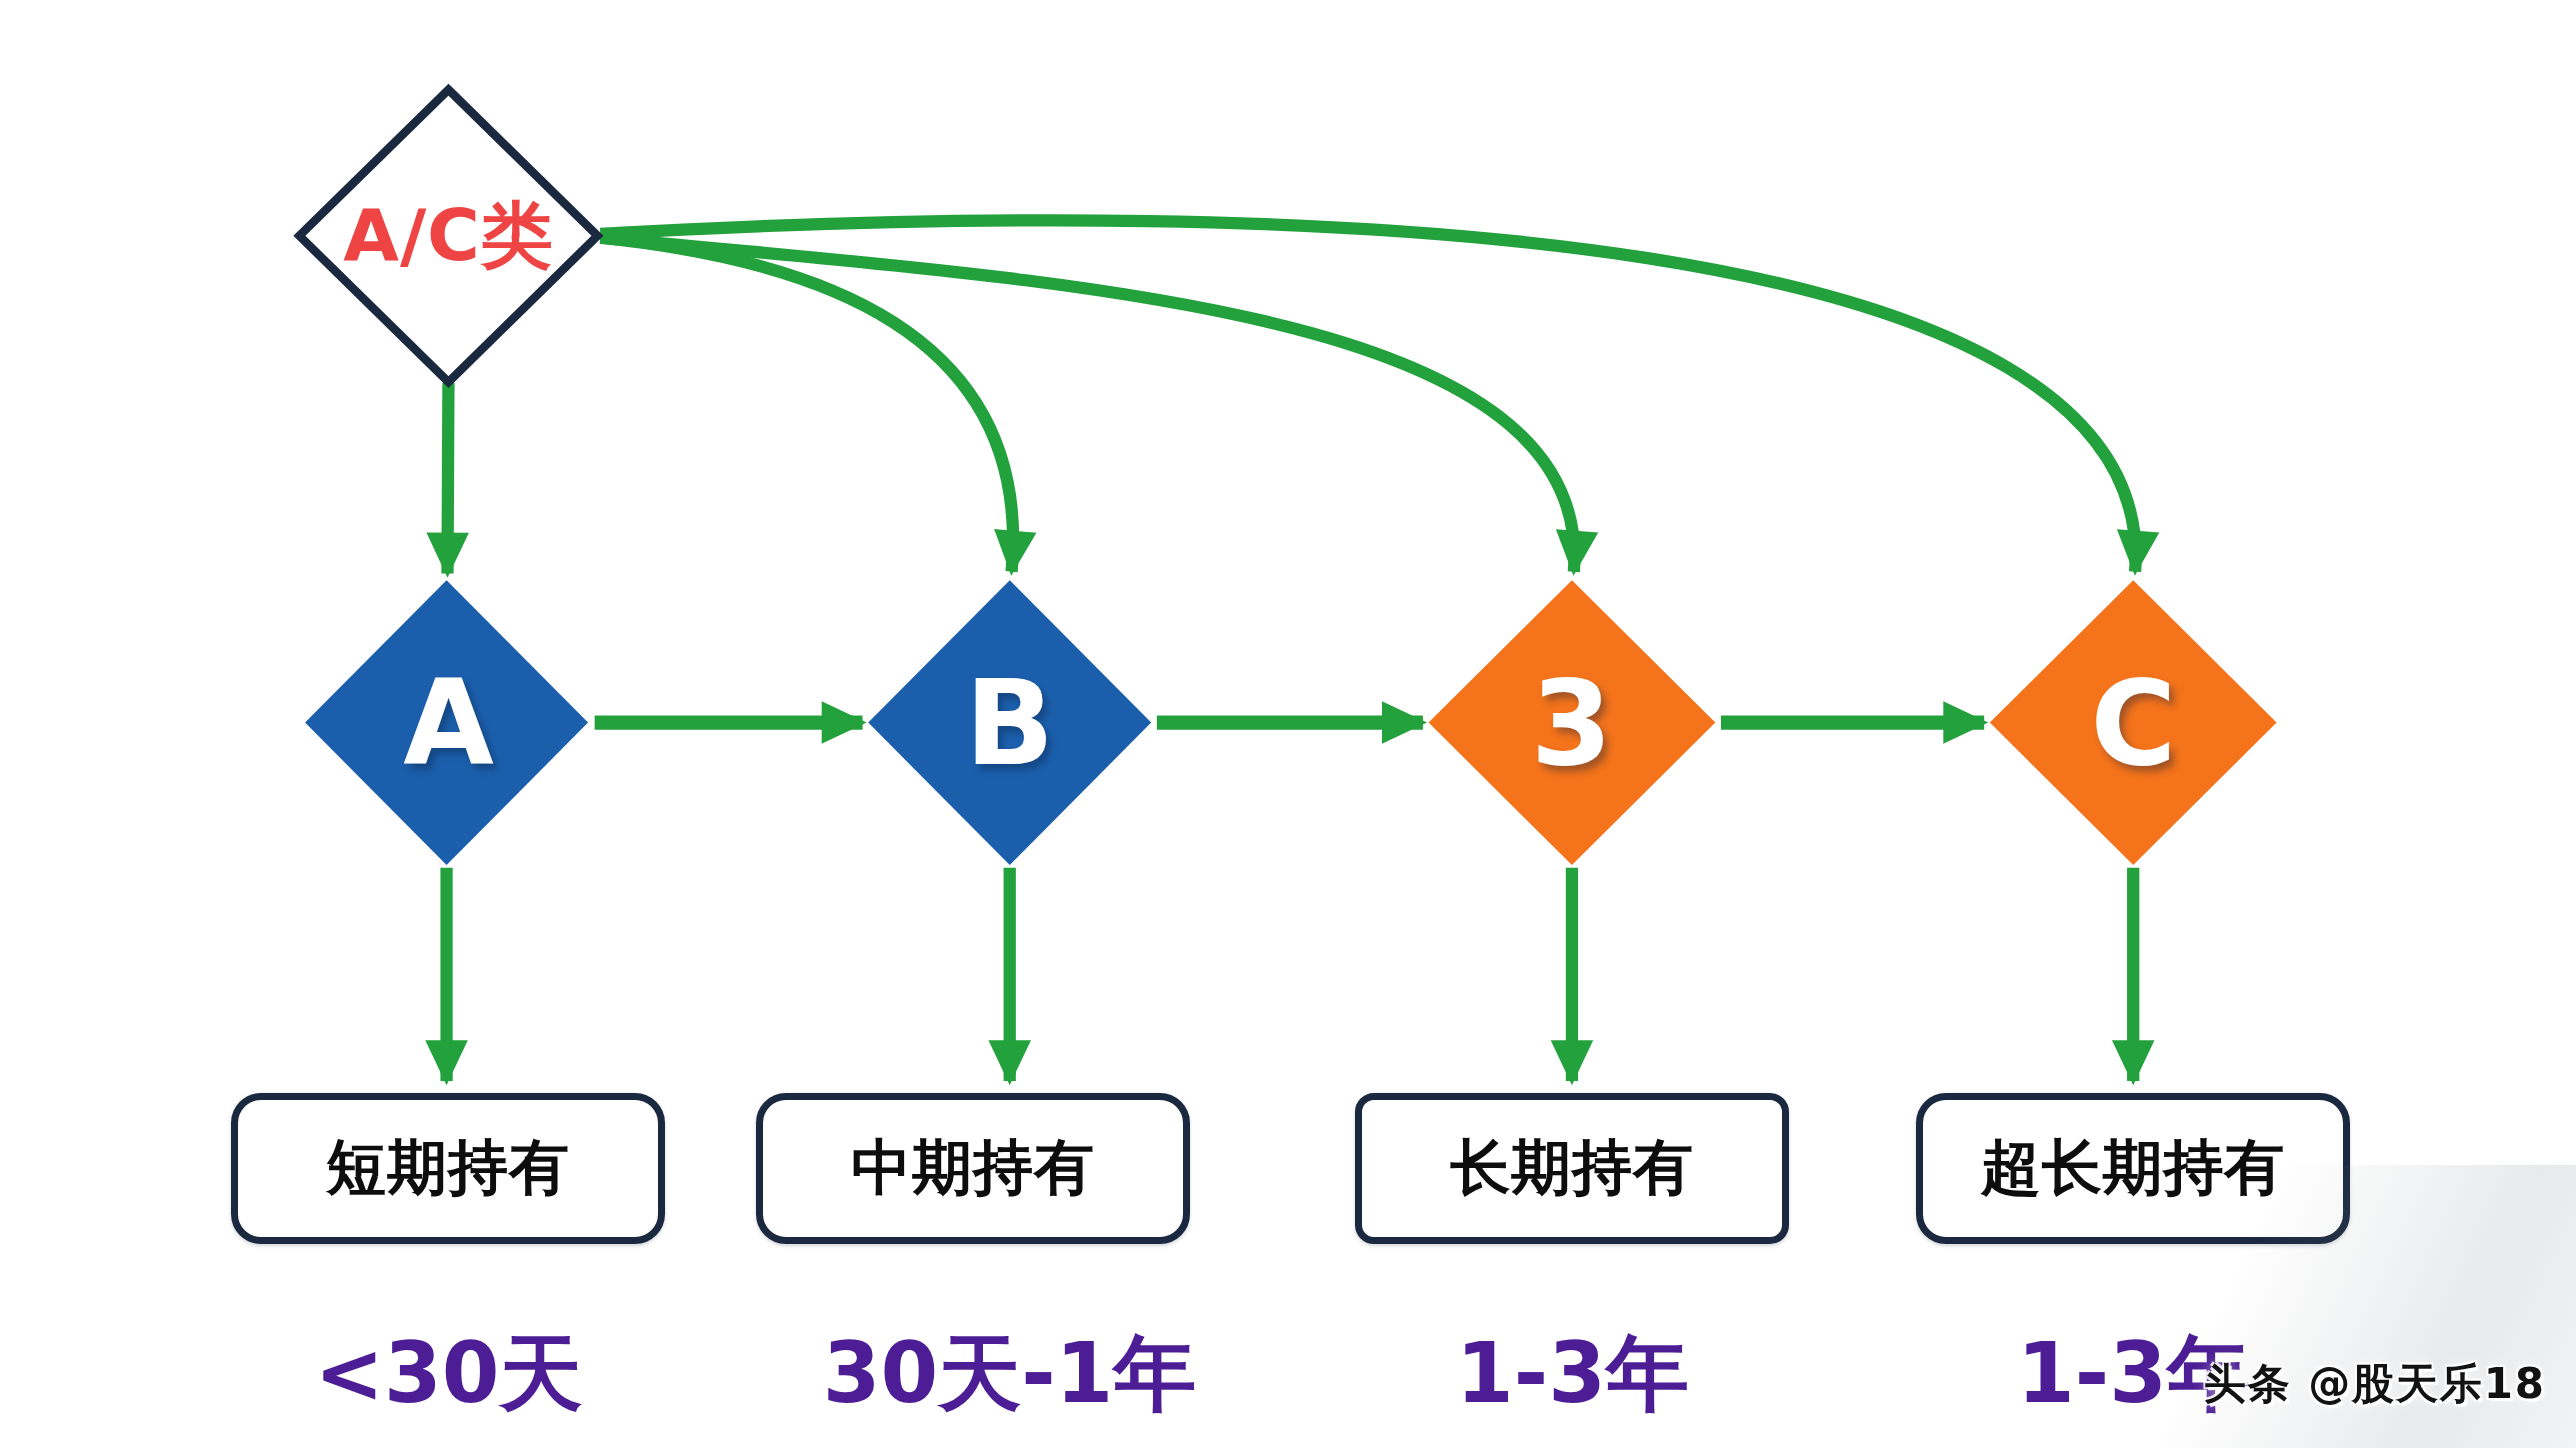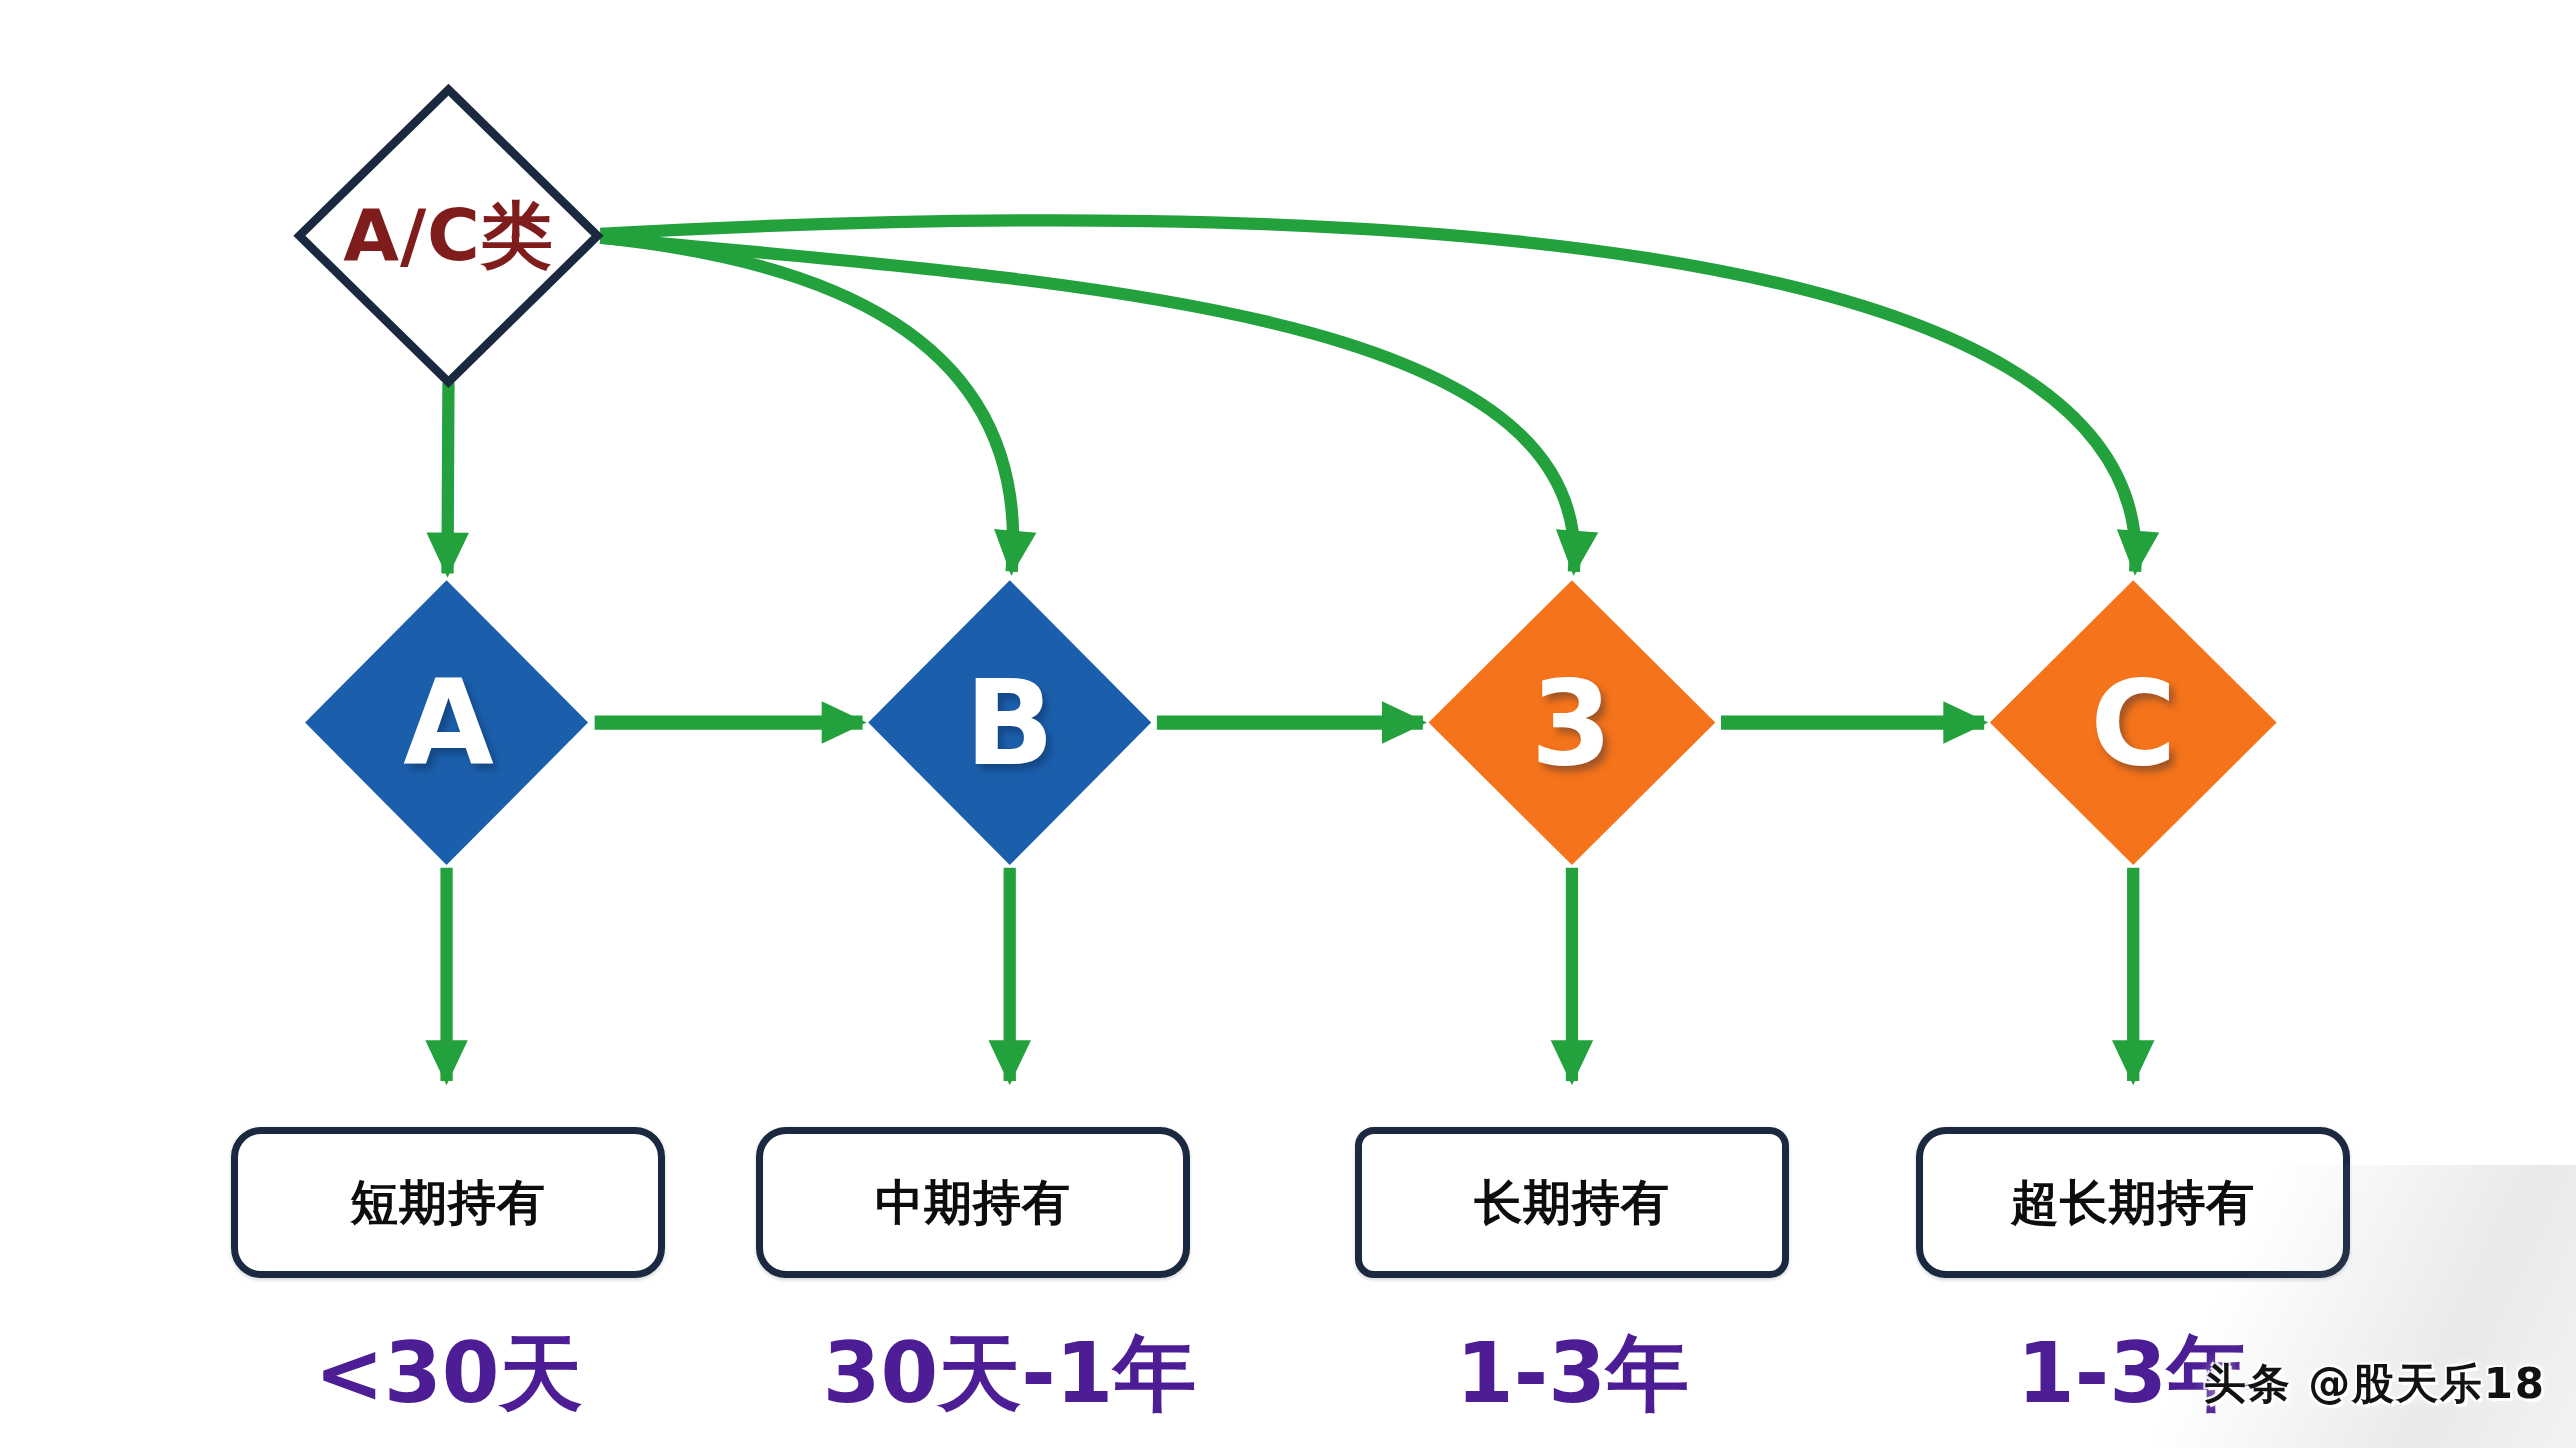--- a/index.html
+++ b/index.html
@@ -10,40 +10,39 @@
     background: #ffffff;
     overflow: hidden;
     font-family: "DejaVu Sans", "Liberation Sans", sans-serif;
   }
   .stage svg { position: absolute; left: 0; top: 0; }
 
   .overlay { position: absolute; display: flex; align-items: center; justify-content: center; }
 
   .root-label {
     left: 269px; top: 165px; width: 359px; height: 142px;
-    font-size: 72px; font-weight: 700; color: #7f1d1d; letter-spacing: 0.9px;
+    font-size: 72px; font-weight: 700; color: #ef4444; letter-spacing: 0.9px;
   }
   .node-label {
     width: 283px; height: 160px; top: 643px;
     font-size: 117px; font-weight: 700; color: #ffffff;
     text-shadow: 4.7px 5.7px 7.5px rgba(10,30,60,0.35);
   }
   .node-label.c0 { left: 307px; }
   .node-label.c1 { left: 868px; }
   .node-label.c2 { left: 1430px; }
   .node-label.c3 { left: 1992px; }
 
   .result-box {
     position: absolute; top: 1093px; width: 434px; height: 151px;
     box-sizing: border-box; background: #ffffff;
     border: 7.5px solid #1b2940; border-radius: 30px;
     display: flex; align-items: center; justify-content: center;
-    font-size: 48px; font-weight: 700; color: #0d0d0d; letter-spacing: 0.9px;
+    font-size: 60px; font-weight: 700; color: #0d0d0d; letter-spacing: 0.9px;
     box-shadow: 0 1.9px 3.8px rgba(20,30,50,0.18);
-    margin-top: 34px;
   }
   .result-box.c0 { left: 231px; }
   .result-box.c1 { left: 756px; }
   .result-box.c2 { left: 1355px; border-radius: 19px; }
   .result-box.c3 { left: 1916px; }
 
   .duration {
     position: absolute; top: 1313px; width: 585px; height: 123px;
     display: flex; align-items: center; justify-content: center;
     font-size: 83px; font-weight: 700; color: #4c1d95;

